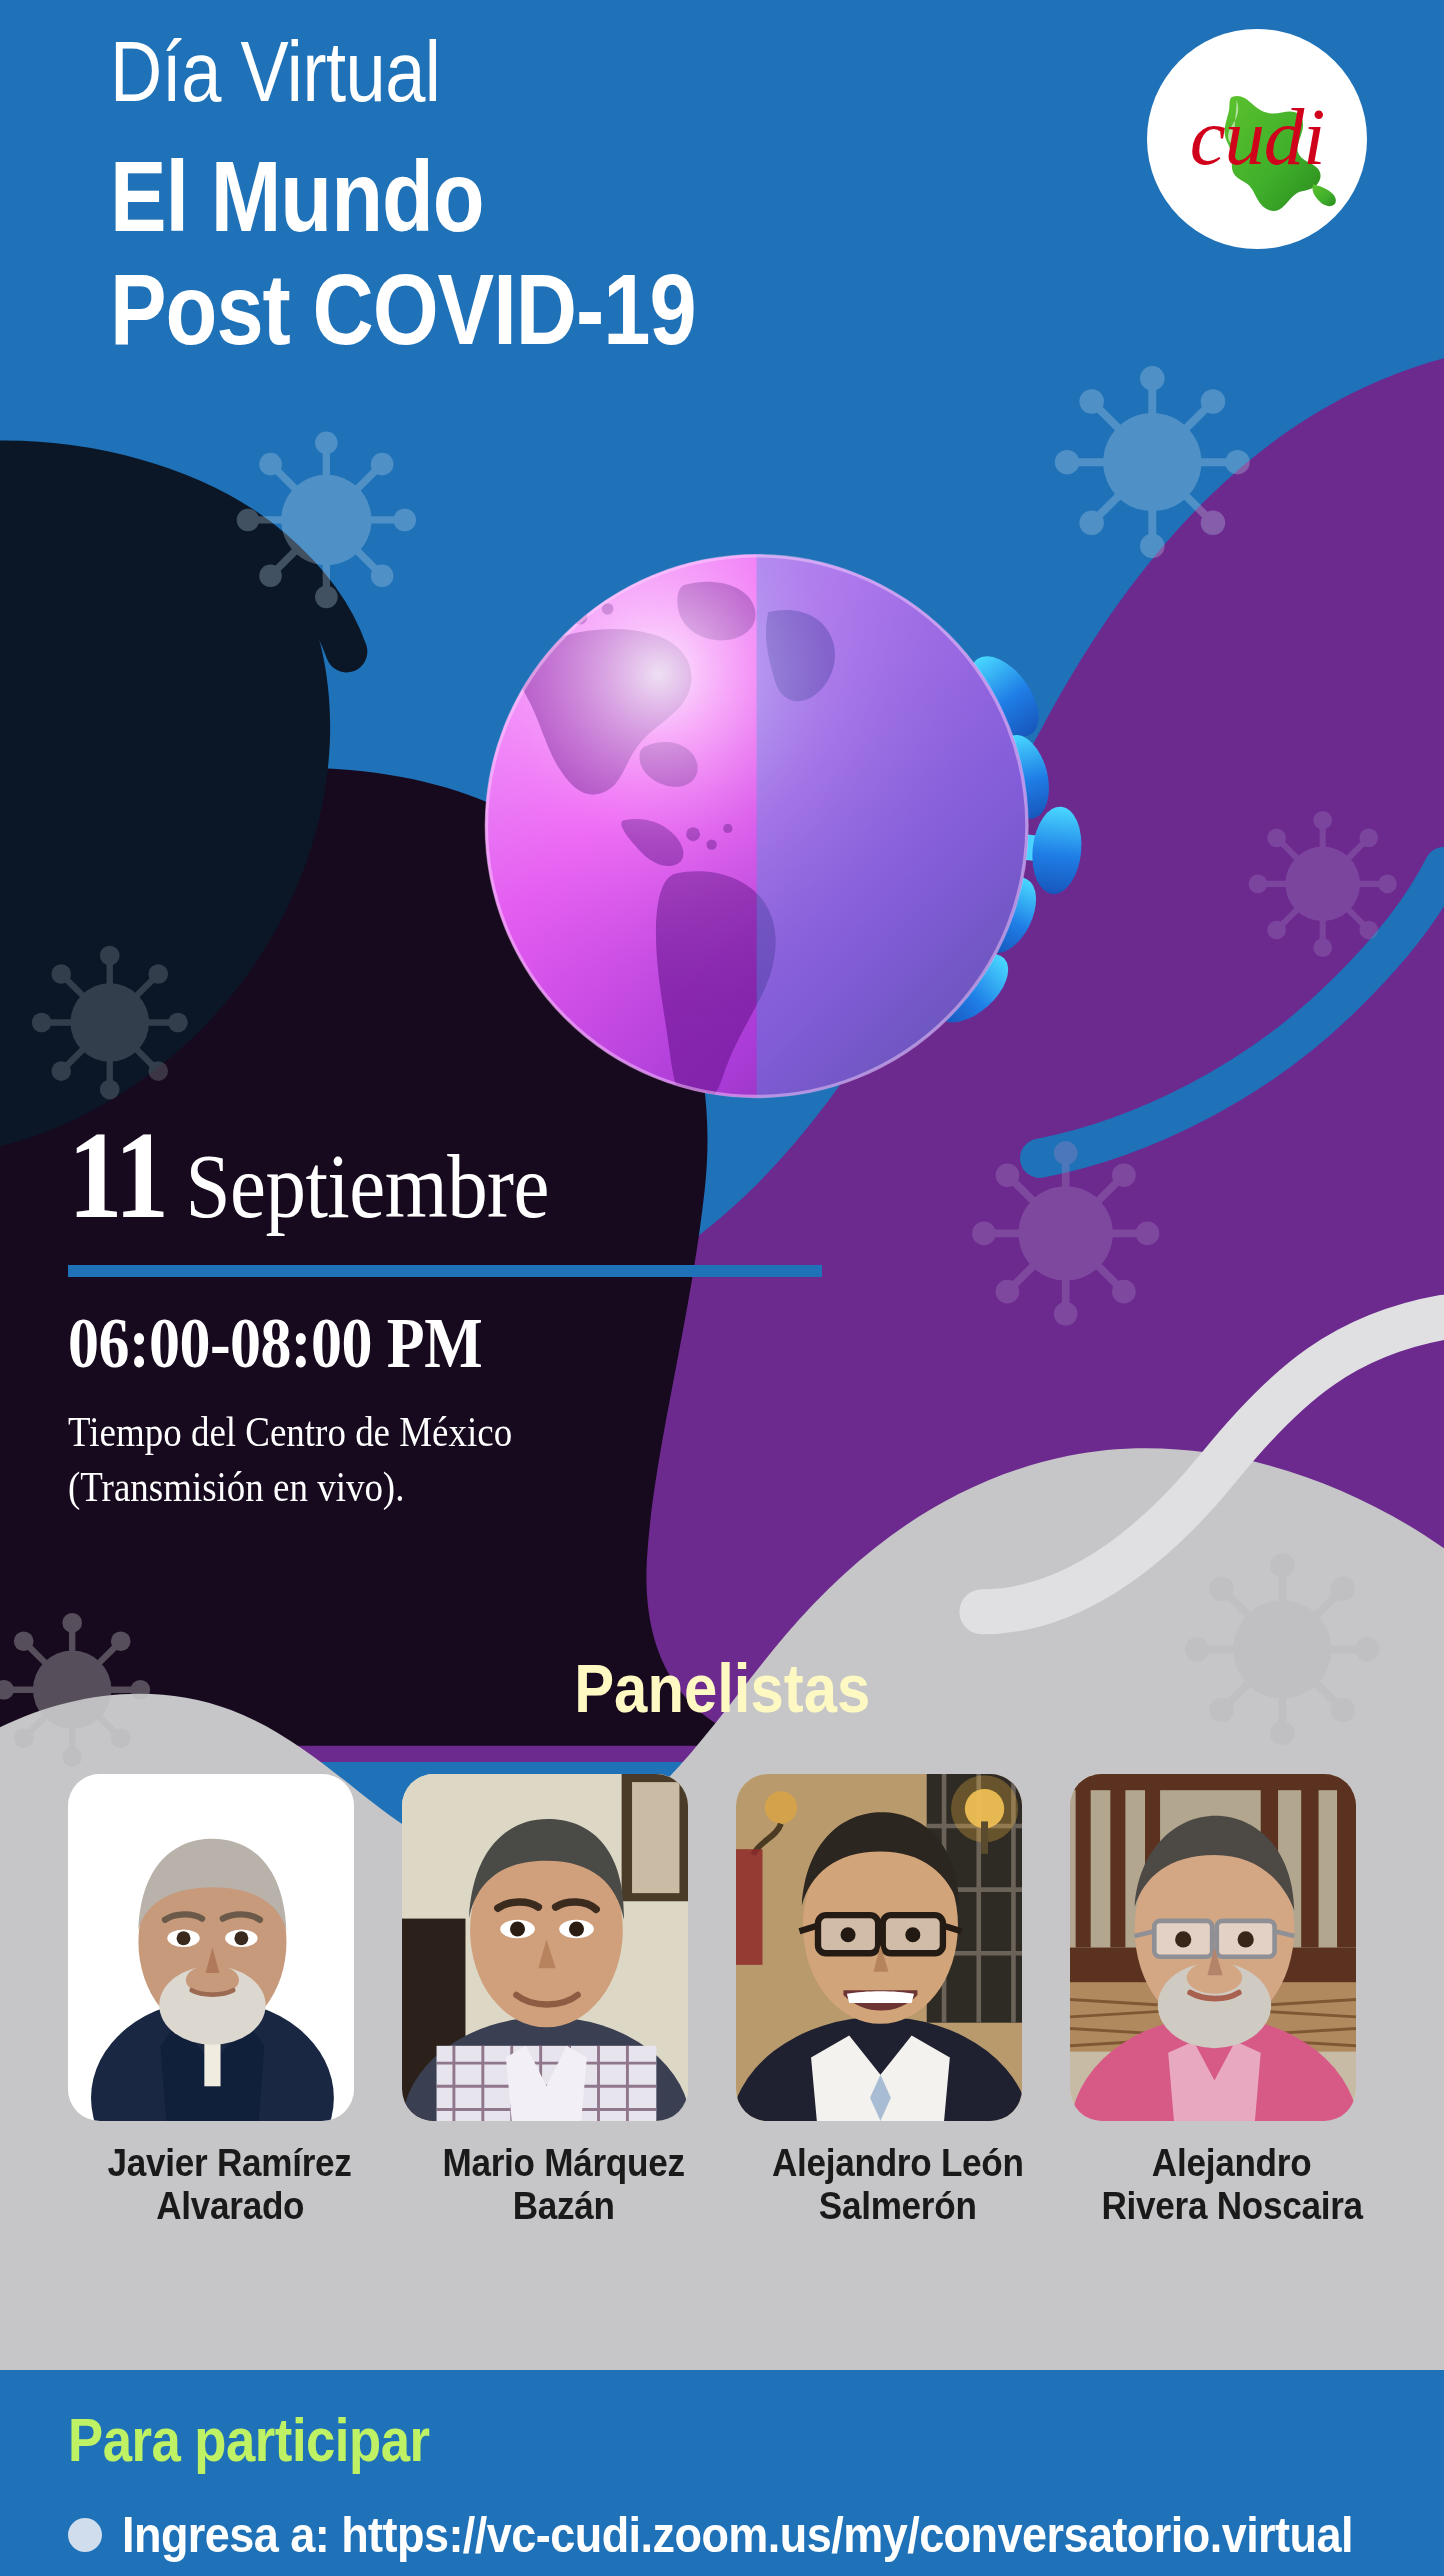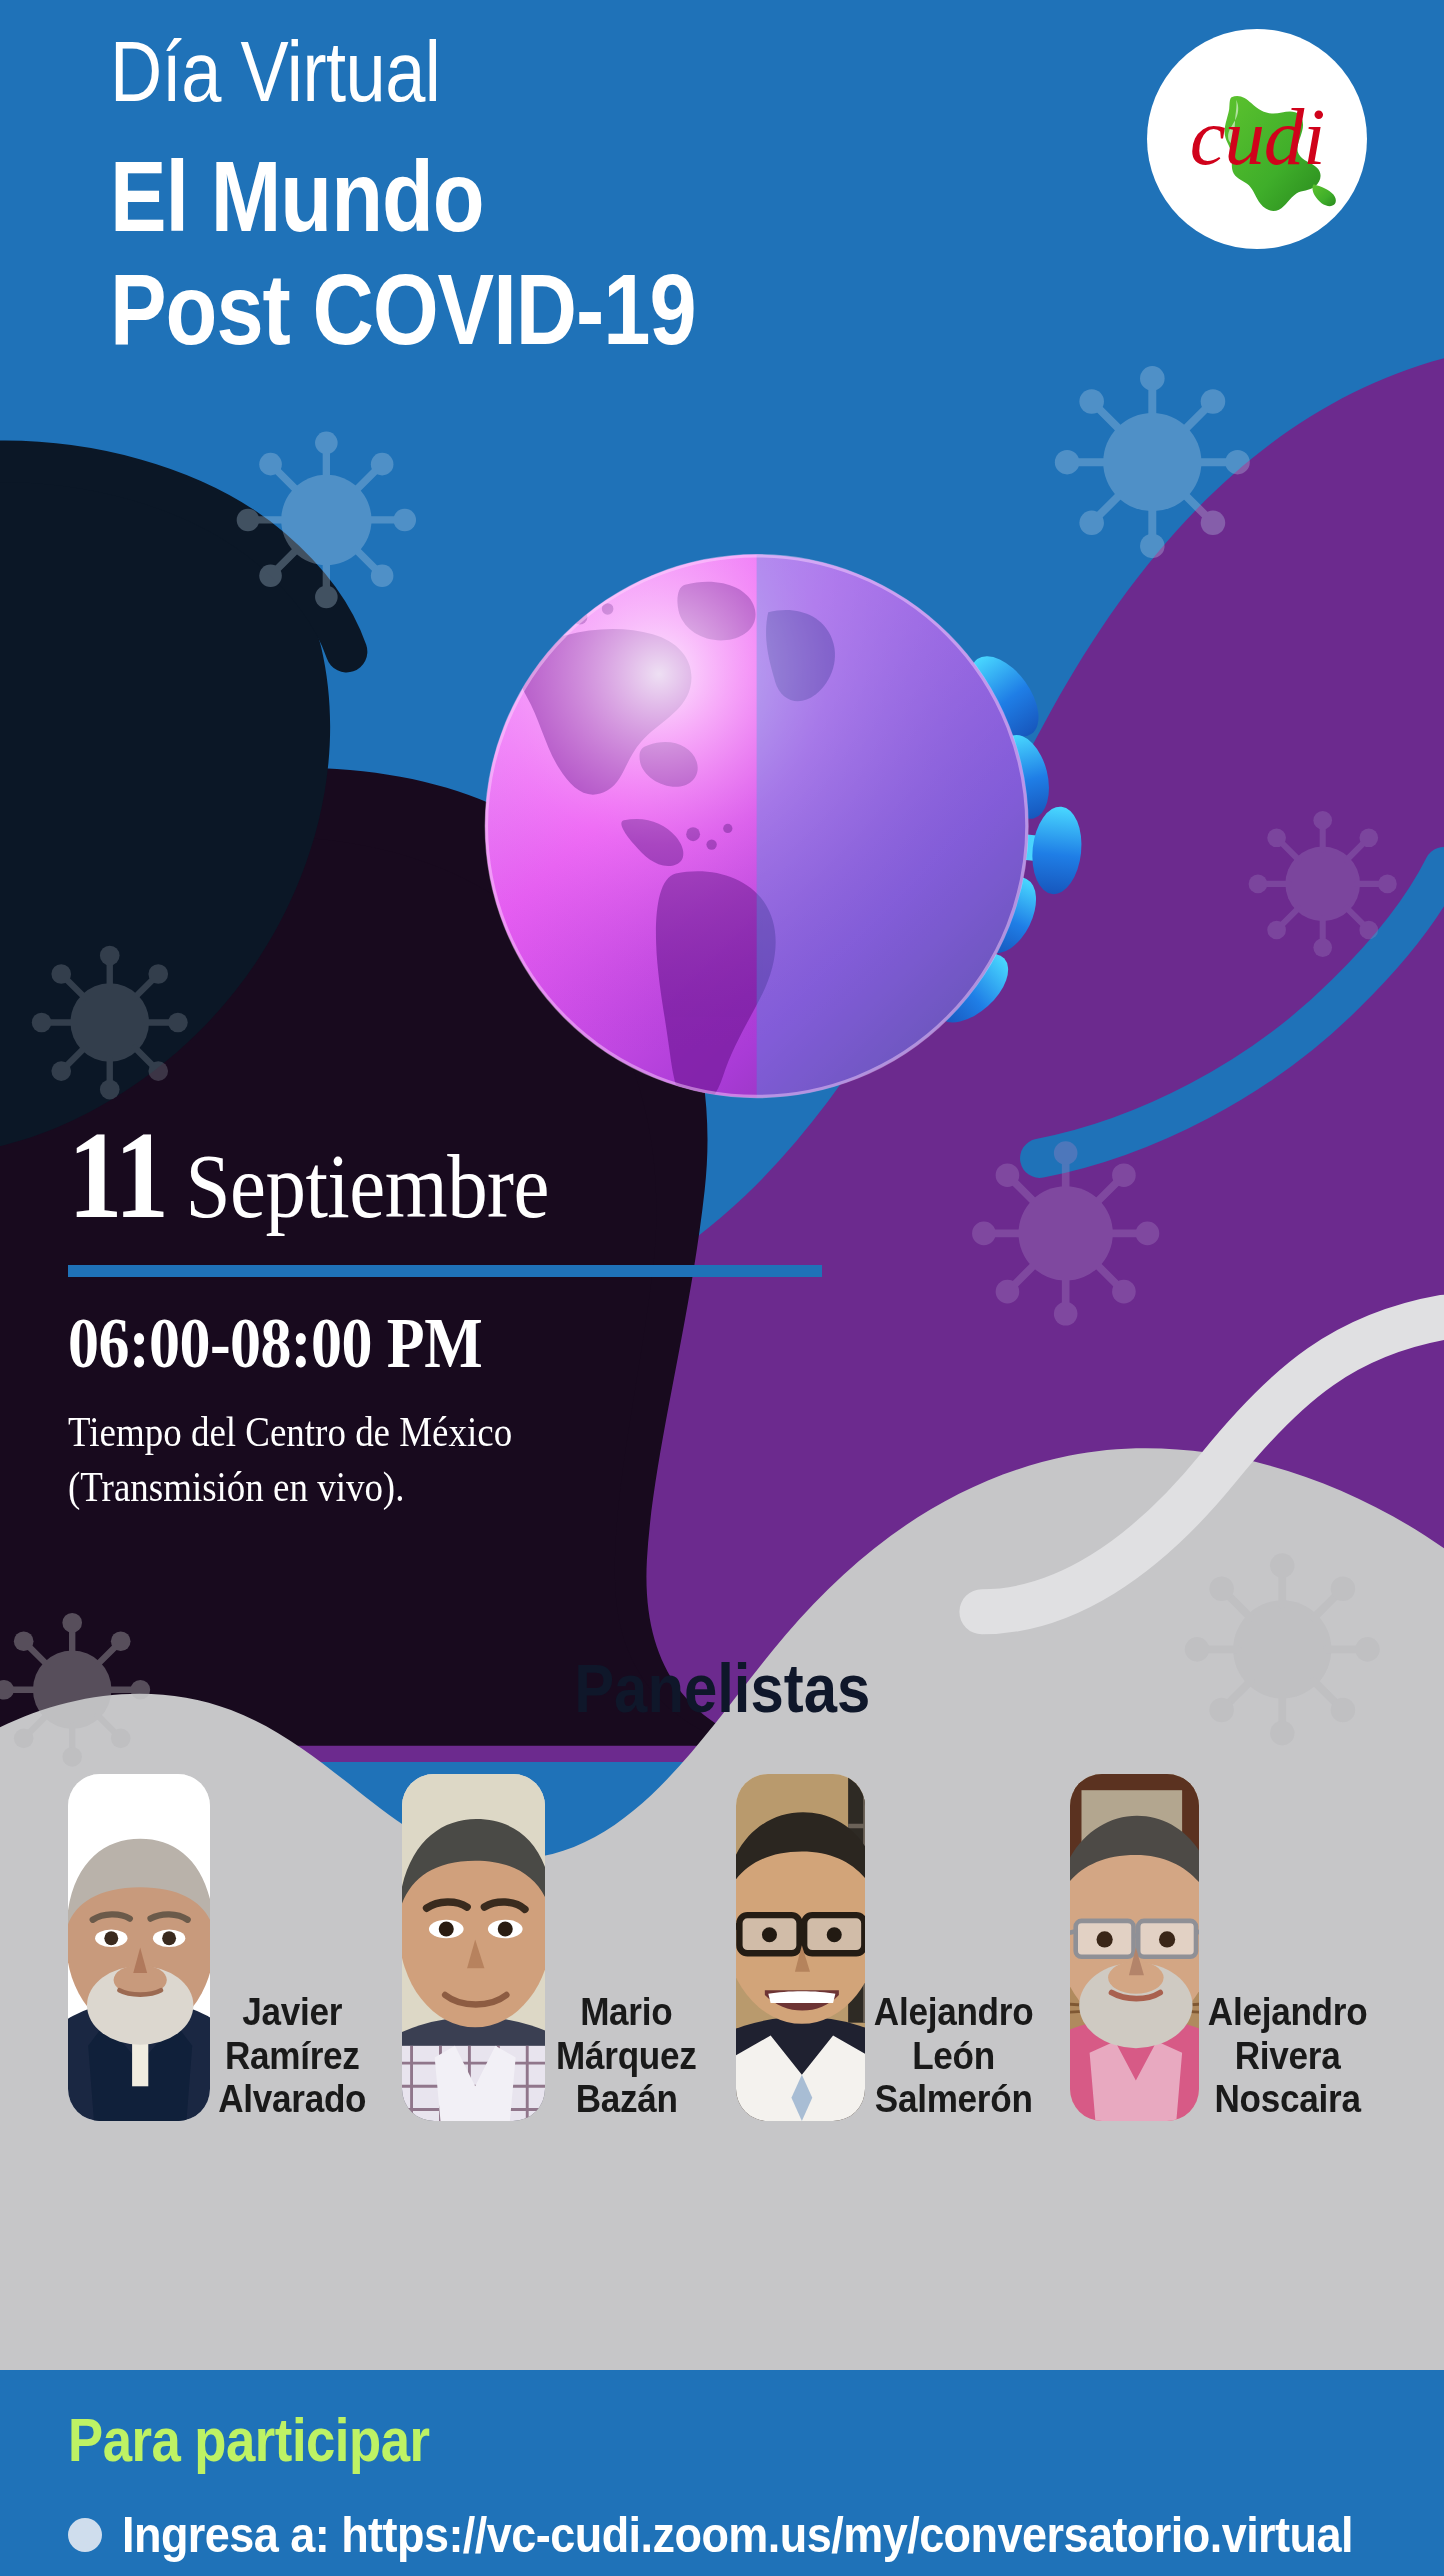--- a/index.html
+++ b/index.html
@@ -60,28 +60,28 @@
     letter-spacing:-0.6px;transform:scaleX(.86);transform-origin:left center;white-space:nowrap;
   }
   .tz{
     margin-top:25.4px;font-size:42px;font-weight:400;color:#fff;line-height:1.32;
     transform:scaleX(.88);transform-origin:left center;white-space:nowrap;
   }
 
   
   .panel-heading{
     position:absolute;top:1649px;left:0;width:1444px;text-align:center;
-    font-size:68px;font-weight:700;color:#0f172a;letter-spacing:0px;z-index:30;
+    font-size:68px;font-weight:700;color:#fef9c3;letter-spacing:0px;z-index:30;
   }
   .panel-heading span{display:inline-block;transform:scaleX(.88);}
   .panelists{
     position:absolute;top:1774px;left:0;width:1444px;z-index:30;
     display:flex;justify-content:center;gap:28px;
   }
-  .panelist{width:306px;display:flex;align-items:flex-end;}
+  .panelist{width:306px;display:flex;flex-direction:column;align-items:flex-start;}
   .photo{
     width:286px;height:347px;border-radius:32px;overflow:hidden;position:relative;
     background:#ddd;
   }
   .photo svg{display:block;width:100%;height:100%;}
   .pname{
     margin-top:19.6px;text-align:center;color:#1a1a1a;font-size:39px;
     font-weight:700;line-height:1.12;letter-spacing:-0.3px;width:324px;
   }
   .pname span{display:inline-block;transform:scaleX(.9);}

